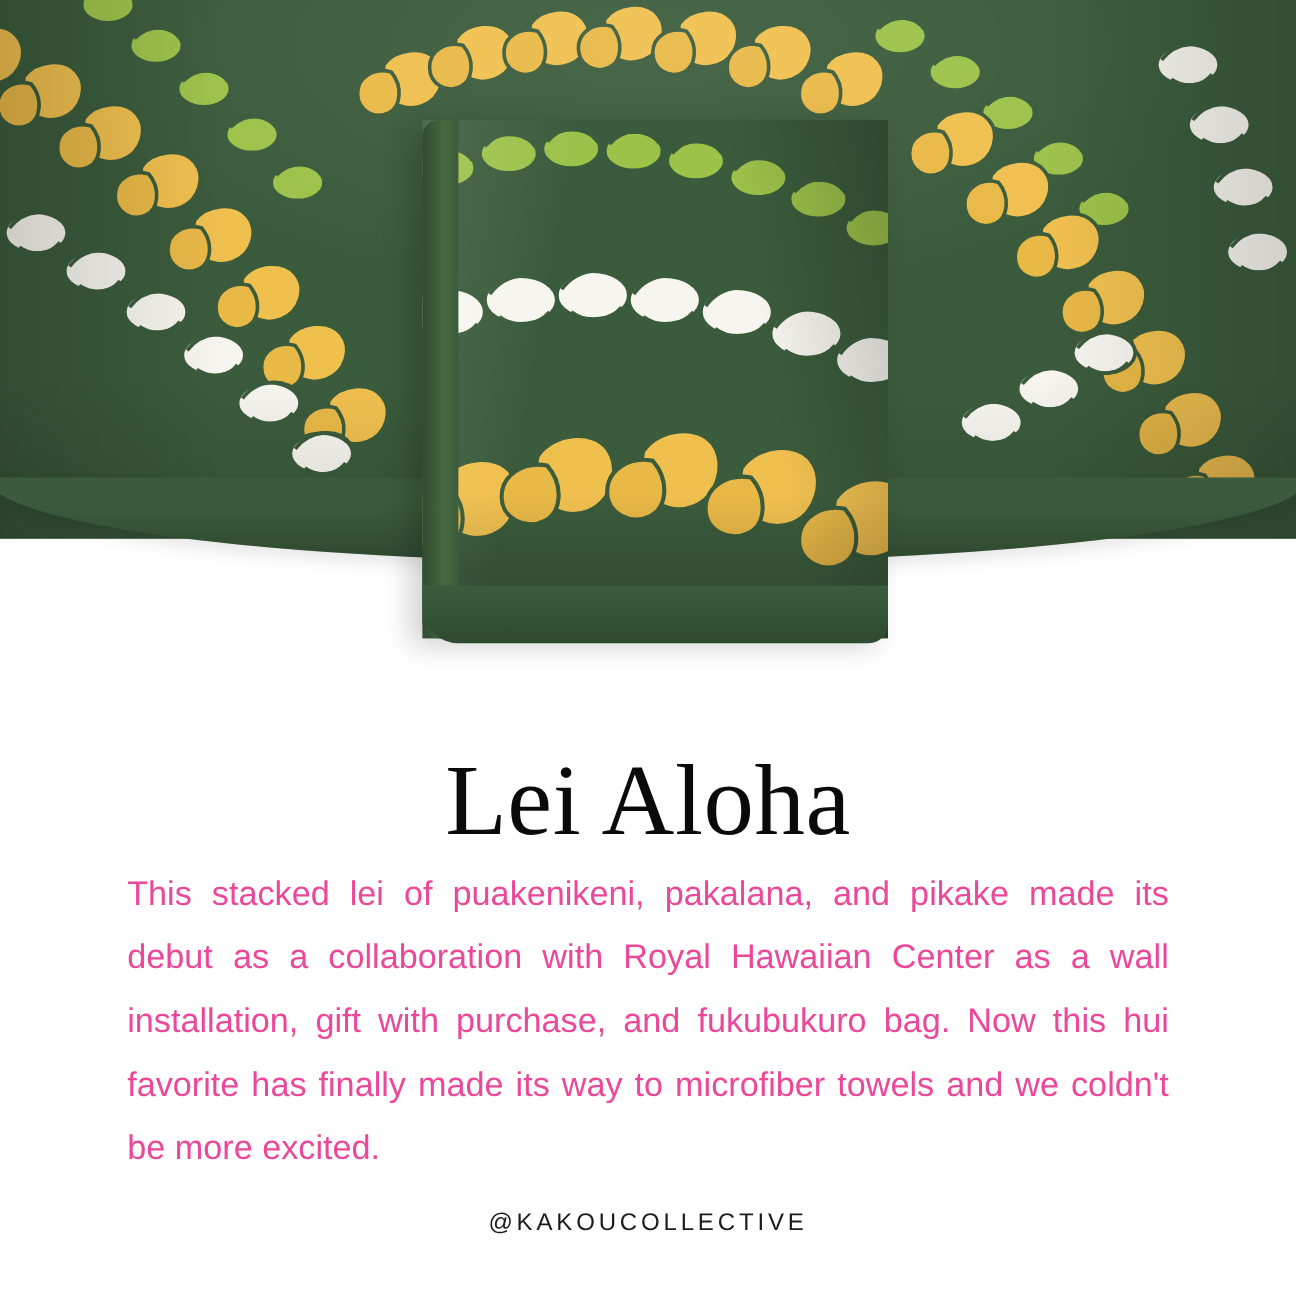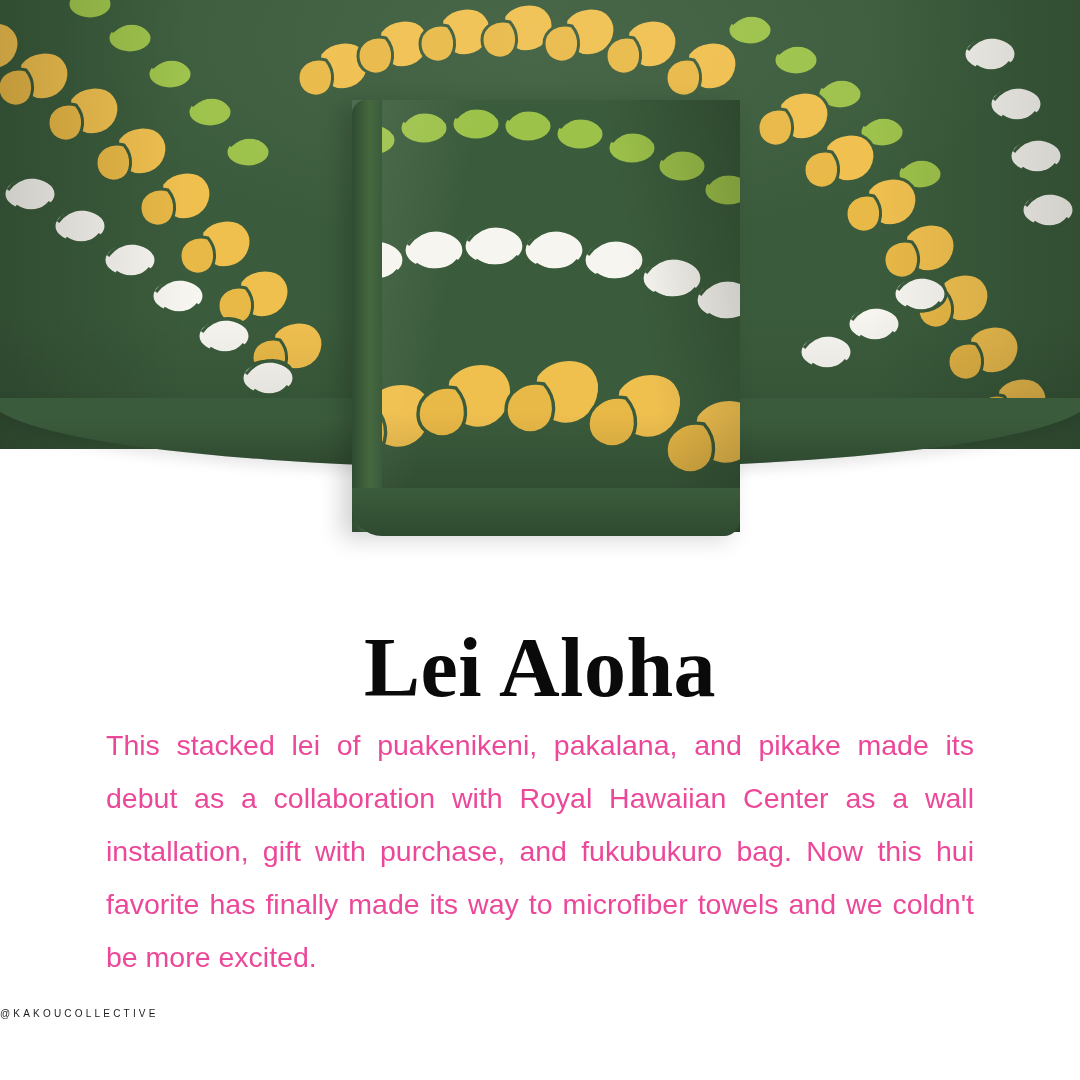--- a/index.html
+++ b/index.html
@@ -112,21 +112,21 @@
   }
 
   
   .title {
     position: absolute;
     left: 0;
     right: 0;
     top: 568px;
     text-align: center;
     font-family: "Liberation Serif", serif;
-    font-weight: 700;
+    font-weight: 400;
     font-size: 84px;
     letter-spacing: 0.5px;
     color: #0a0a0a;
     line-height: 1.05;
   }
 
   .body-copy {
     position: absolute;
     left: 106px;
     width: 868px;
@@ -137,22 +137,23 @@
     color: #ec4899;
     text-align: justify;
     text-justify: inter-word;
   }
 
   .handle {
     position: absolute;
     left: 0;
     right: 0;
     top: 1008px;
+    text-align: center;
     font-family: "Liberation Sans", sans-serif;
-    font-size: 10px;
+    font-size: 20px;
     letter-spacing: 3.2px;
     color: #1b1b1b;
   }
 </style>
 </head>
 <body>
 
 <div class="card">
 
   <div class="hero">

